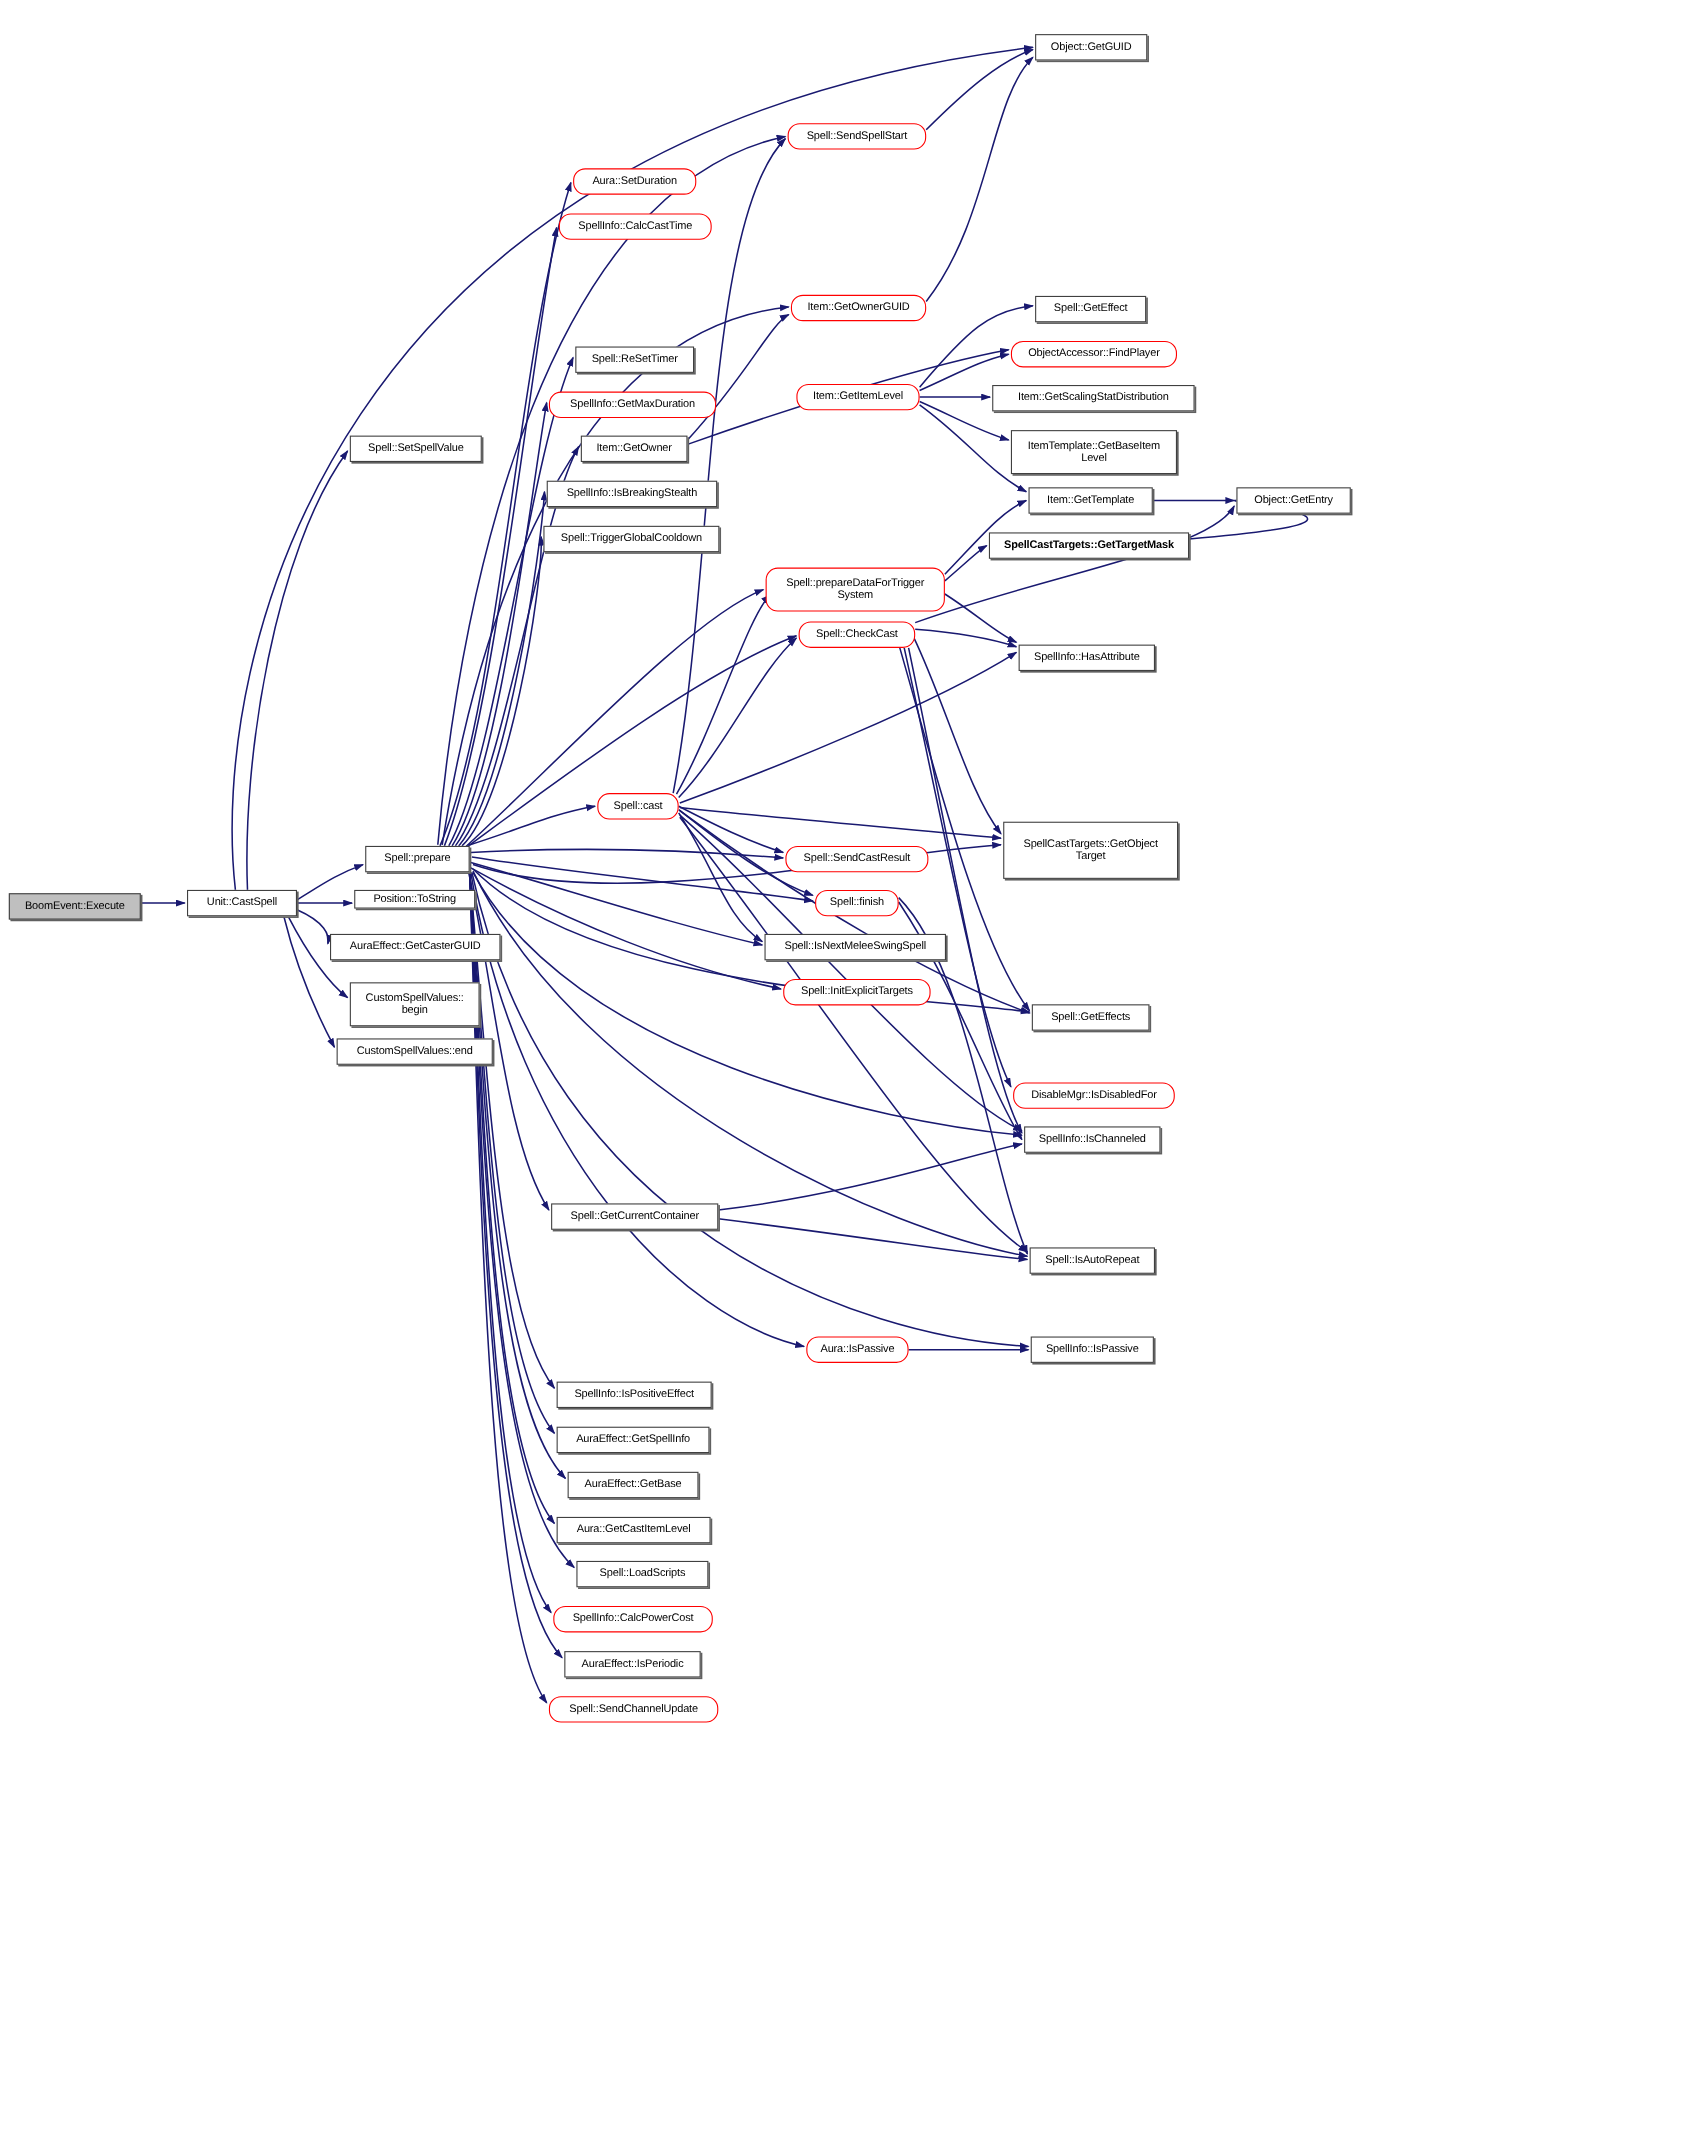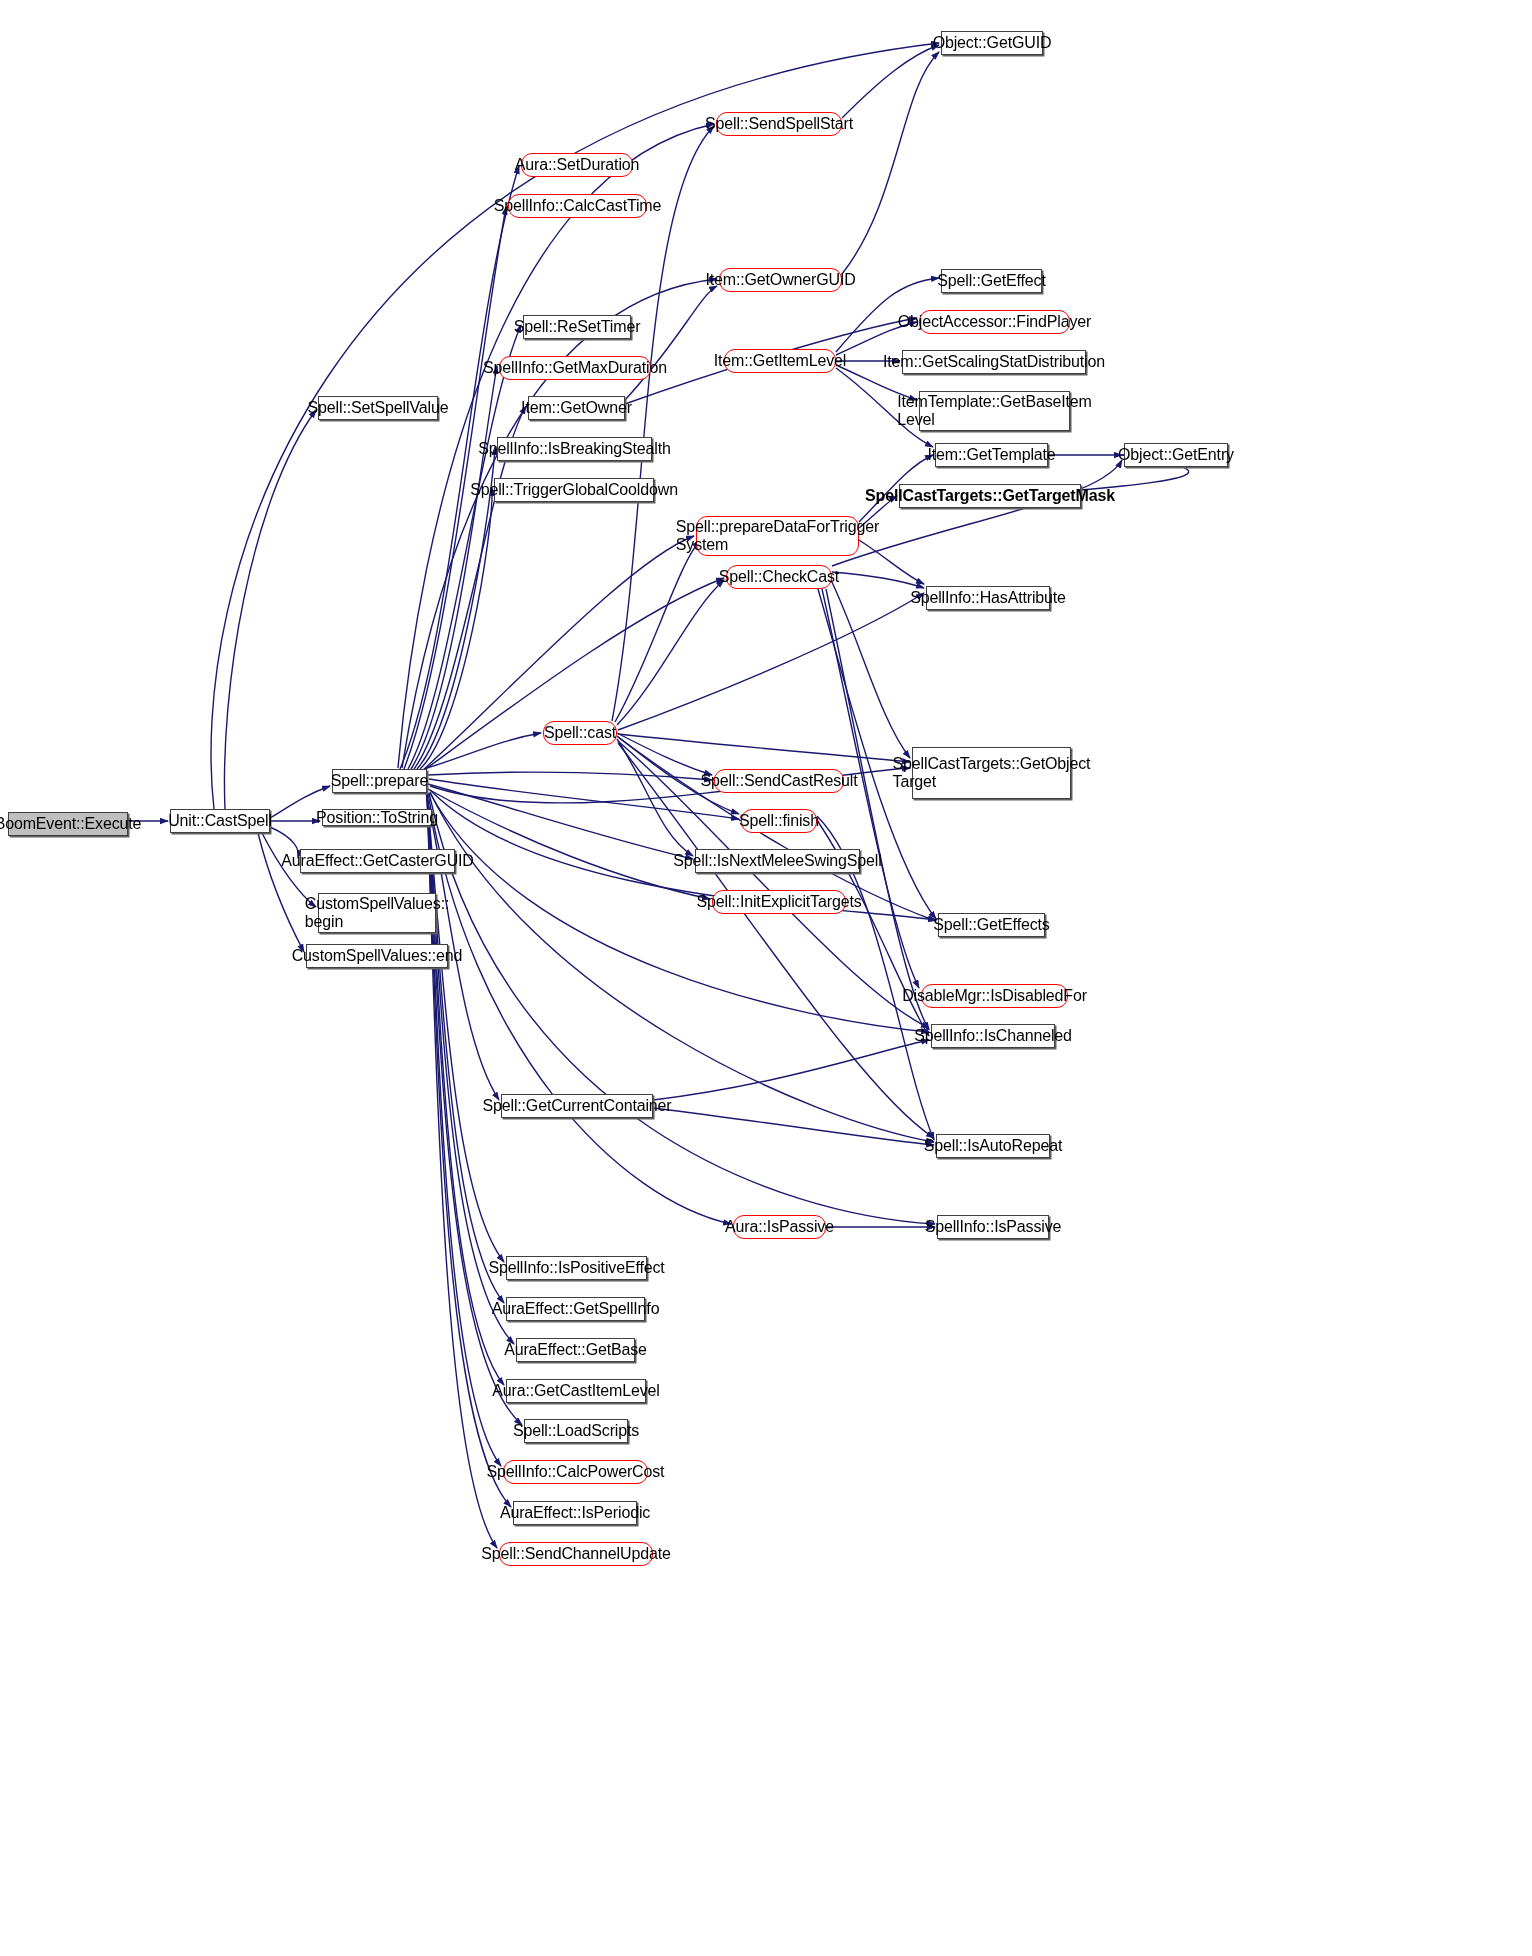--- a/index.html
+++ b/index.html
@@ -22,24 +22,25 @@
     width: 1532px;
     height: 1956px;
     pointer-events: none;
   }
   .node {
     position: absolute;
     box-sizing: border-box;
     display: flex;
     align-items: center;
     justify-content: center;
+    text-align: center;
     background: #ffffff;
     border: 1px solid #404040;
     color: #000000;
-    font-size: 16px;
+    font-size: 10px;
     line-height: 1.12;
     letter-spacing: -0.15px;
     white-space: pre-line;
     padding: 0 3px;
     box-shadow: 1.5px 1.5px 0 0 #606060;
   }
   .node.red {
     border-color: #ff0000;
     box-shadow: none;
     border-radius: 11px;
@@ -166,21 +167,21 @@
   <div class="node red" style="left:499px;top:356px;width:152px;height:24px;">SpellInfo::GetMaxDuration</div>
   <div class="node" style="left:528px;top:396px;width:97px;height:24px;">Item::GetOwner</div>
   <div class="node" style="left:497px;top:437px;width:155px;height:24px;">SpellInfo::IsBreakingStealth</div>
   <div class="node" style="left:494px;top:478px;width:160px;height:24px;">Spell::TriggerGlobalCooldown</div>
   <div class="node red" style="left:543px;top:721px;width:74px;height:24px;">Spell::cast</div>
   <div class="node" style="left:501px;top:1094px;width:152px;height:24px;">Spell::GetCurrentContainer</div>
   <div class="node" style="left:506px;top:1256px;width:141px;height:24px;">SpellInfo::IsPositiveEffect</div>
   <div class="node" style="left:506px;top:1297px;width:139px;height:24px;">AuraEffect::GetSpellInfo</div>
   <div class="node" style="left:516px;top:1338px;width:119px;height:24px;">AuraEffect::GetBase</div>
   <div class="node" style="left:506px;top:1379px;width:140px;height:24px;">Aura::GetCastItemLevel</div>
-  <div class="node" style="left:524px;top:1419px;width:104px;height:24px;">Spell::LoadScripts</div>
+  <div class="node" style="left:524px;top:1419px;width:120px;height:24px;">Spell::LoadScripts</div>
   <div class="node red" style="left:503px;top:1460px;width:145px;height:24px;">SpellInfo::CalcPowerCost</div>
   <div class="node" style="left:513px;top:1501px;width:124px;height:24px;">AuraEffect::IsPeriodic</div>
   <div class="node red" style="left:499px;top:1542px;width:154px;height:24px;">Spell::SendChannelUpdate</div>
   <div class="node" style="left:941px;top:31px;width:102px;height:24px;">Object::GetGUID</div>
   <div class="node red" style="left:716px;top:112px;width:126px;height:24px;">Spell::SendSpellStart</div>
   <div class="node red" style="left:719px;top:268px;width:123px;height:24px;">Item::GetOwnerGUID</div>
   <div class="node red" style="left:724px;top:349px;width:112px;height:24px;">Item::GetItemLevel</div>
   <div class="node red" style="left:696px;top:516px;width:163px;height:40px;">Spell::prepareDataForTrigger
 System</div>
   <div class="node red" style="left:726px;top:565px;width:106px;height:24px;">Spell::CheckCast</div>

